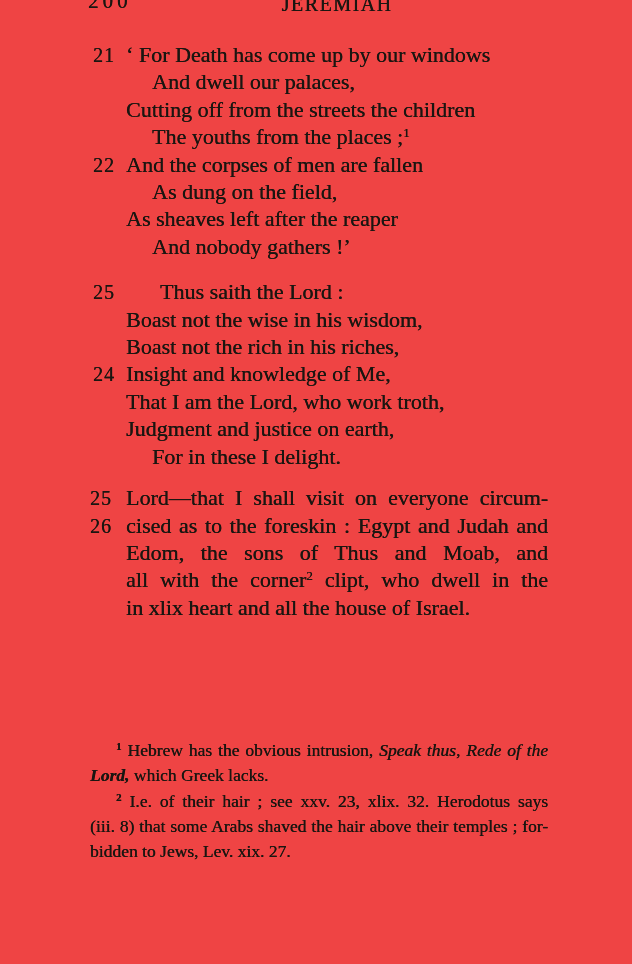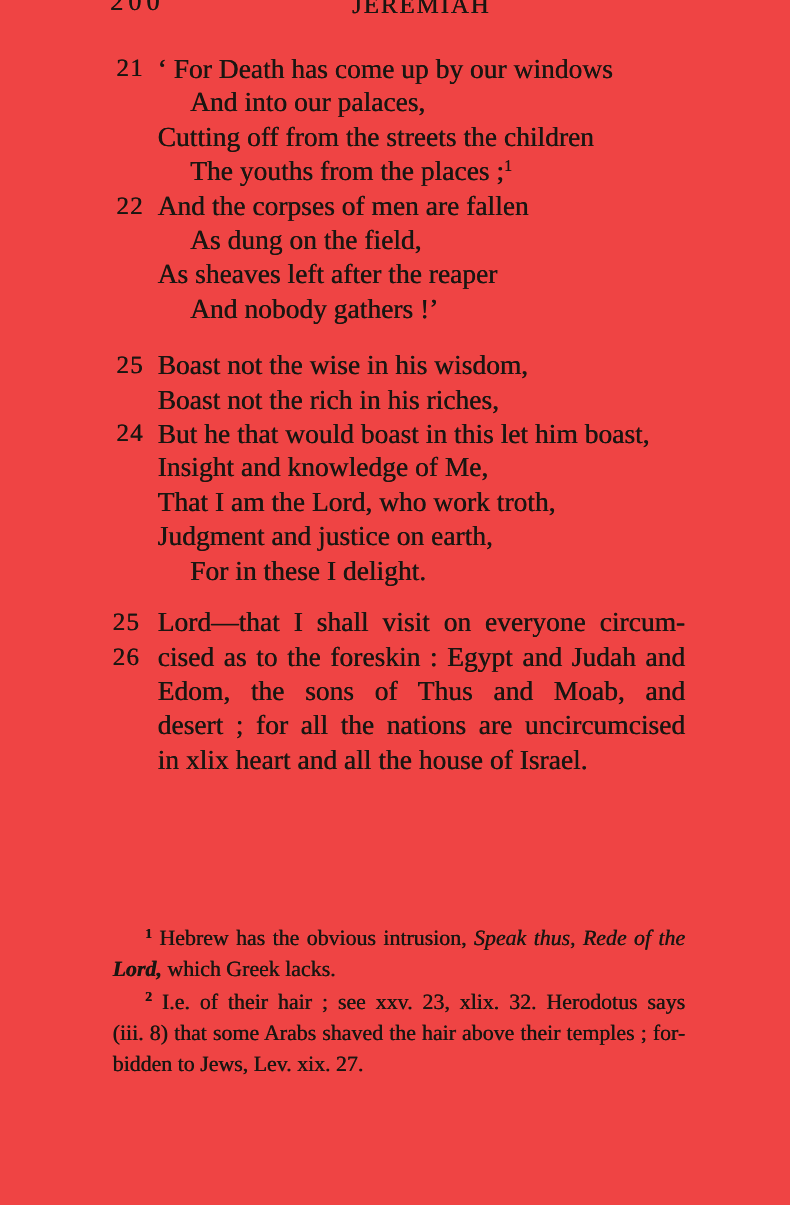--- a/index.html
+++ b/index.html
@@ -54,44 +54,44 @@
 </style>
 </head>
 <body>
 
 <div class="page">
   <div class="page-number">200</div>
   <div class="page-title">JEREMIAH</div>
   <div class="body-text" id="body-text">
       <div class="stanza sec-0">
         <div class="line ind1"><span class="verse-num">21</span><span class="seg">‘ For Death has come up by our windows</span></div>
-        <div class="line ind2"><span class="seg">And into our palaces,</span></div>
+        <div class="line ind2"><span class="seg">And dwell our palaces,</span></div>
         <div class="line ind1"><span class="seg">Cutting off from the streets the children</span></div>
         <div class="line ind2"><span class="seg">The youths from the places ;</span><span class="seg-sup">1</span></div>
         <div class="line ind1"><span class="verse-num">22</span><span class="seg">And the corpses of men are fallen</span></div>
         <div class="line ind2"><span class="seg">As dung on the field,</span></div>
         <div class="line ind1"><span class="seg">As sheaves left after the reaper</span></div>
         <div class="line ind2"><span class="seg">And nobody gathers !’</span></div>
       </div>
       <div class="stanza sec-1">
-        <div class="line ind3"><span class="verse-num">25</span></div>
+        <div class="line ind3"><span class="verse-num">25</span><span class="seg">Thus saith the Lord :</span></div>
         <div class="line ind1"><span class="seg">Boast not the wise in his wisdom,</span></div>
         <div class="line ind1"><span class="seg">Boast not the rich in his riches,</span></div>
-        <div class="line ind1"><span class="verse-num">24</span><span class="seg">But he that would boast in this let him boast,</span></div>
+        <div class="line ind1"><span class="verse-num">24</span></div>
         <div class="line ind1"><span class="seg">Insight and knowledge of Me,</span></div>
         <div class="line ind1"><span class="seg">That I am the Lord, who work troth,</span></div>
         <div class="line ind1"><span class="seg">Judgment and justice on earth,</span></div>
         <div class="line ind2"><span class="seg">For in these I delight.</span></div>
       </div>
       <div class="stanza sec-2">
         <div class="line ind3 just"><span class="verse-num">25</span></div>
         <div class="line ind1 just"><span class="seg">Lord—that I shall visit on everyone circum-</span></div>
         <div class="line ind1 just"><span class="verse-num">26</span><span class="seg">cised as to the foreskin : Egypt and Judah and</span></div>
         <div class="line ind1 just"><span class="seg">Edom, the sons of Thus and Moab, and</span></div>
-        <div class="line ind1 just"><span class="seg">desert ; for all the nations are uncircumcised</span></div>
+        <div class="line ind1 just"><span class="seg">all with the corner</span><span class="seg-sup">2</span><span class="seg"> clipt, who dwell in the</span></div>
         <div class="line ind1"><span class="seg">in xlix heart and all the house of Israel.</span></div>
       </div>
     </div>
   <div class="footnotes" id="footnotes">
       <div class="line just fn-first"><span class="seg-sup">1</span><span class="seg"> Hebrew has the obvious intrusion, </span><span class="seg-italic">Speak thus, Rede of the</span></div>
       <div class="line"><span class="seg-bolditalic">Lord,</span><span class="seg"> which Greek lacks.</span></div>
       <div class="line just fn-first"><span class="seg-sup">2</span><span class="seg"> I.e. of their hair ; see xxv. 23, xlix. 32.  Herodotus says</span></div>
       <div class="line just"><span class="seg">(iii. 8) that some Arabs shaved the hair above their temples ; for-</span></div>
       <div class="line"><span class="seg">bidden to Jews, Lev. xix. 27.</span></div>
     </div>

